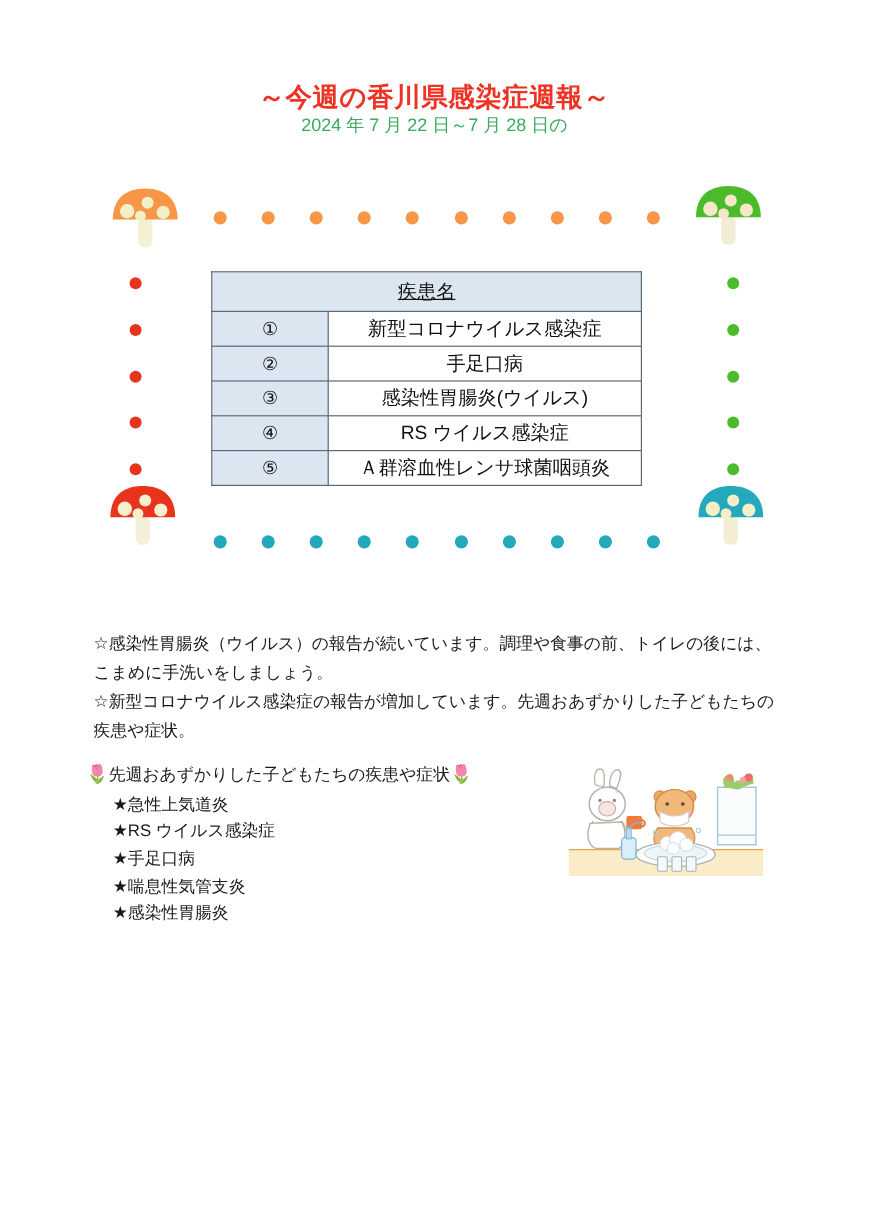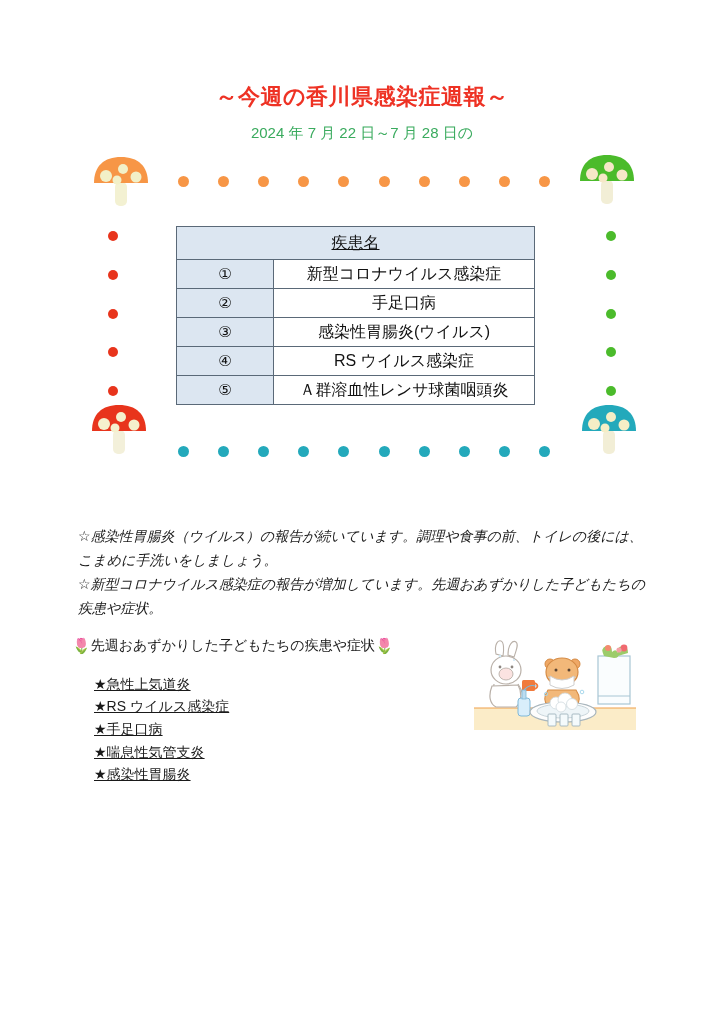--- a/index.html
+++ b/index.html
@@ -11,37 +11,36 @@
     width: 724px;
     height: 1024px;
     position: relative;
     font-family: "Liberation Sans", "DejaVu Sans", sans-serif;
     overflow: hidden;
   }
 
   
   .title-block {
     position: absolute;
-    top: 84px;
+    top: 68px;
     left: 0;
     width: 724px;
     text-align: center;
   }
   .main-title {
     color: #ee3224;
     font-size: 22px;
     font-weight: bold;
     letter-spacing: 0.5px;
     line-height: 1.2;
     white-space: nowrap;
   }
   .subtitle-1 {
     color: #3aab5e;
     font-size: 15px;
-    margin-top: 12px;
     line-height: 1.45;
     white-space: nowrap;
   }
   .subtitle-2 {
     color: #3aab5e;
     font-size: 15px;
     line-height: 1.45;
     white-space: nowrap;
   }
 
@@ -129,21 +128,21 @@
   
   .notices {
     position: absolute;
     top: 524px;
     left: 78px;
     width: 575px;
     font-size: 14px;
     color: #1a1a1a;
     line-height: 1.72;
   }
-  .notice-line { white-space: normal; font-style: italic; }
+  .notice-line { white-space: normal; }
 
   
   .symptoms {
     position: absolute;
     top: 634px;
     left: 72px;
     width: 420px;
     font-size: 14px;
     color: #1a1a1a;
     line-height: 1.62;
@@ -152,23 +151,22 @@
     display: flex;
     align-items: center;
     gap: 0px;
     white-space: nowrap;
   }
   .tulip {
     font-size: 15px;
     line-height: 1;
   }
   .symptom-items {
-    margin-top: 16px;
+    margin-top: 2px;
     padding-left: 22px;
-    text-decoration: underline;
   }
   .symptom-item { white-space: nowrap; }
 
   
   .illustration {
     position: absolute;
     top: 636px;
     left: 472px;
     width: 166px;
     height: 96px;

